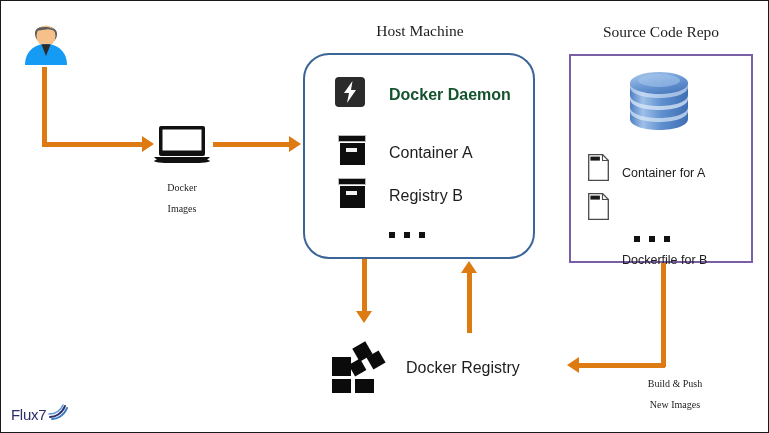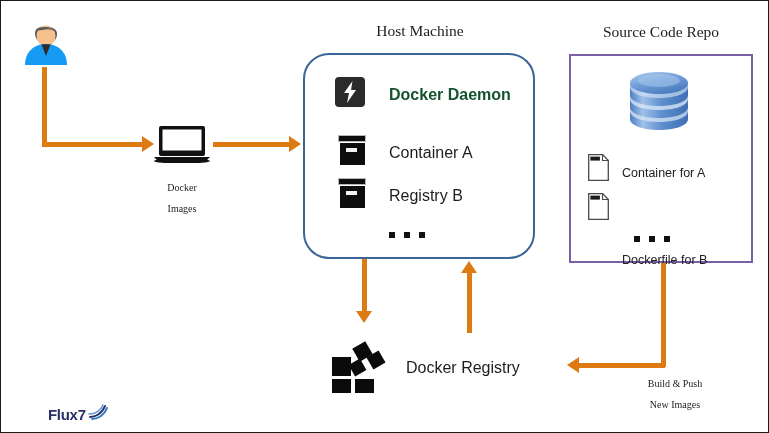--- a/index.html
+++ b/index.html
@@ -113,21 +113,21 @@
   
   .doc{position:absolute;width:21px;height:27px;}
 
   
   .reg{position:absolute;left:330px;top:340px;width:62px;height:52px;}
 
   
   .logo{position:absolute;left:10px;top:403px;height:20px;display:flex;align-items:center;gap:2px;}
   .logo-txt{
     font-family:"Liberation Sans",sans-serif;
-    font-weight:bold;font-size:15px;color:#2B2F68;letter-spacing:-0.3px;margin-left:37px;
+    font-weight:normal;font-size:15px;color:#2B2F68;letter-spacing:-0.3px;
   }
 </style>
 </head>
 <body>
 
 <div id="canvas">
 
   <div class="person">
     <svg width="52" height="50" viewBox="0 0 52 50">
       <path d="M15 14 C15 5, 37 5, 37 15 C37 20, 34 24, 26 24 C18 24, 15 20, 15 14 Z" fill="#5B5B5B"></path>

